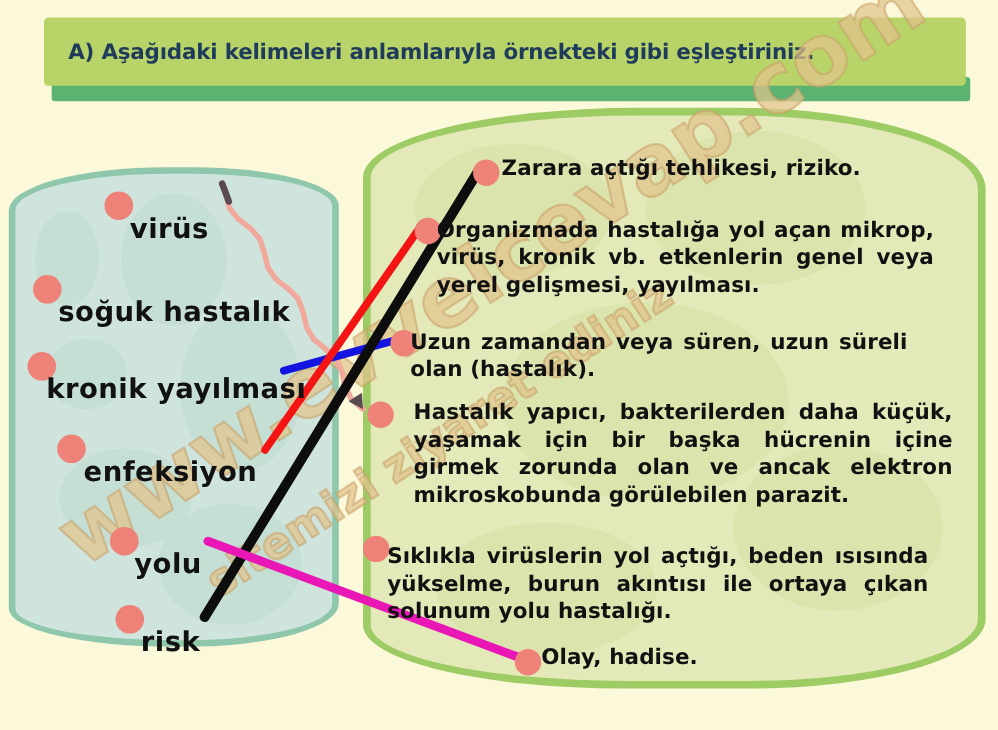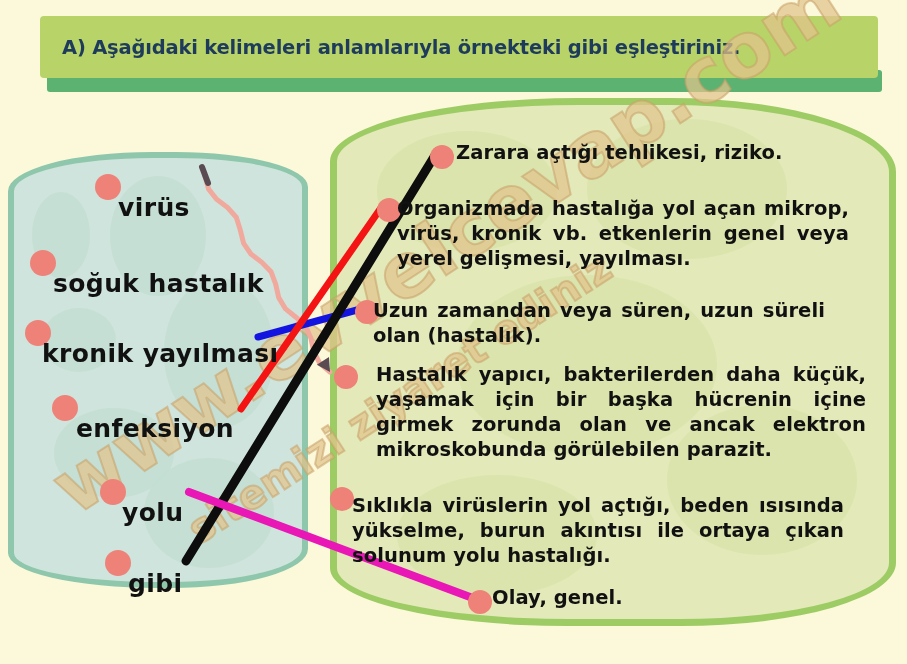--- a/index.html
+++ b/index.html
@@ -137,30 +137,30 @@
       <div class="word" style="left: 118px; top: 163px;">virüs</div>
       <div class="dot" style="left: 30px; top: 250px; background: rgb(238, 130, 120);"></div>
       <div class="word" style="left: 53px; top: 239px;">soğuk hastalık</div>
       <div class="dot" style="left: 25px; top: 320px; background: rgb(238, 130, 120);"></div>
       <div class="word" style="left: 42px; top: 309px;">kronik yayılması</div>
       <div class="dot" style="left: 52px; top: 395px; background: rgb(238, 130, 120);"></div>
       <div class="word" style="left: 76px; top: 384px;">enfeksiyon</div>
       <div class="dot" style="left: 100px; top: 479px; background: rgb(238, 130, 120);"></div>
       <div class="word" style="left: 122px; top: 468px;">yolu</div>
       <div class="dot" style="left: 105px; top: 550px; background: rgb(238, 130, 120);"></div>
-      <div class="word" style="left: 128px; top: 539px;">gibi</div>
+      <div class="word" style="left: 128px; top: 539px;">risk</div>
     </div>
   <div id="right-items">
       <div class="dot r" style="left: 430px; top: 145px; background: rgb(238, 130, 120);"></div>
       <div class="defn single" style="left: 456px; top: 140px; width: 420px;">Zarara açtığı tehlikesi, riziko.</div>
       <div class="dot r" style="left: 377px; top: 198px; background: rgb(238, 130, 120);"></div>
       <div class="defn" style="left: 397px; top: 196px; width: 452px;">Organizmada hastalığa yol açan mikrop, virüs, kronik vb. etkenlerin genel veya yerel gelişmesi, yayılması.</div>
       <div class="dot r" style="left: 355px; top: 300px; background: rgb(238, 130, 120);"></div>
       <div class="defn" style="left: 373px; top: 298px; width: 452px;">Uzun zamandan veya süren, uzun süreli olan (hastalık).</div>
       <div class="dot r" style="left: 334px; top: 365px; background: rgb(238, 130, 120);"></div>
       <div class="defn" style="left: 376px; top: 362px; width: 490px;">Hastalık yapıcı, bakterilerden daha küçük, yaşamak için bir başka hücrenin içine girmek zorunda olan ve ancak elektron mikroskobunda görülebilen parazit.</div>
       <div class="dot r" style="left: 330px; top: 487px; background: rgb(238, 130, 120);"></div>
       <div class="defn" style="left: 352px; top: 493px; width: 492px;">Sıklıkla virüslerin yol açtığı, beden ısısında yükselme, burun akıntısı ile ortaya çıkan solunum yolu hastalığı.</div>
       <div class="dot r" style="left: 468px; top: 590px; background: rgb(238, 130, 120);"></div>
-      <div class="defn single" style="left: 492px; top: 585px; width: 300px;">Olay, genel.</div>
+      <div class="defn single" style="left: 492px; top: 585px; width: 300px;">Olay, hadise.</div>
     </div>
 
 </div>
 
 </body></html>

